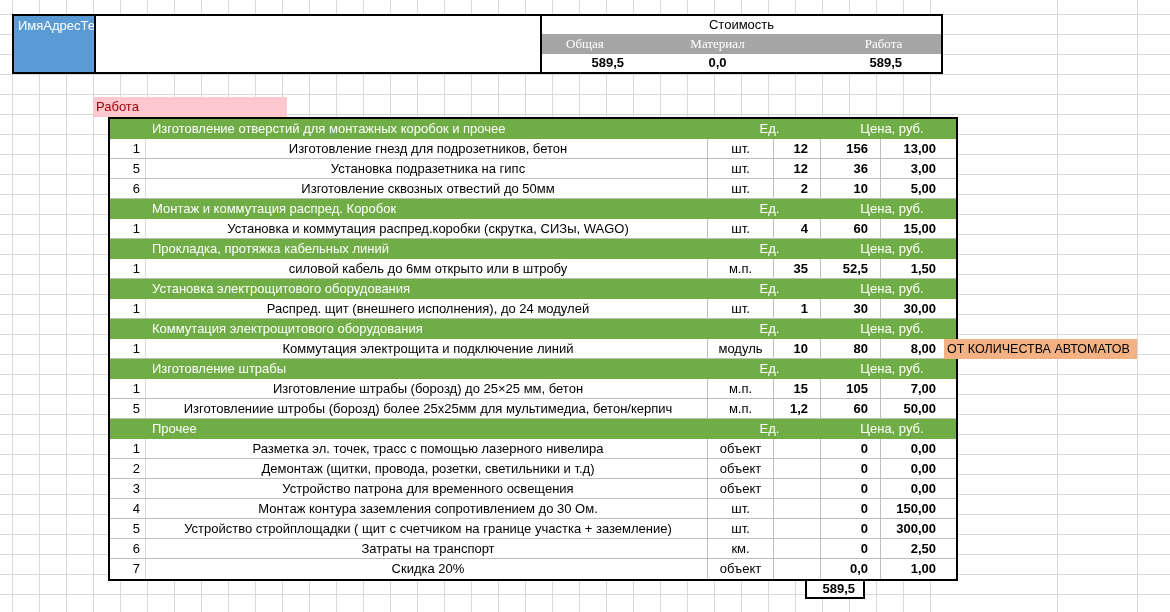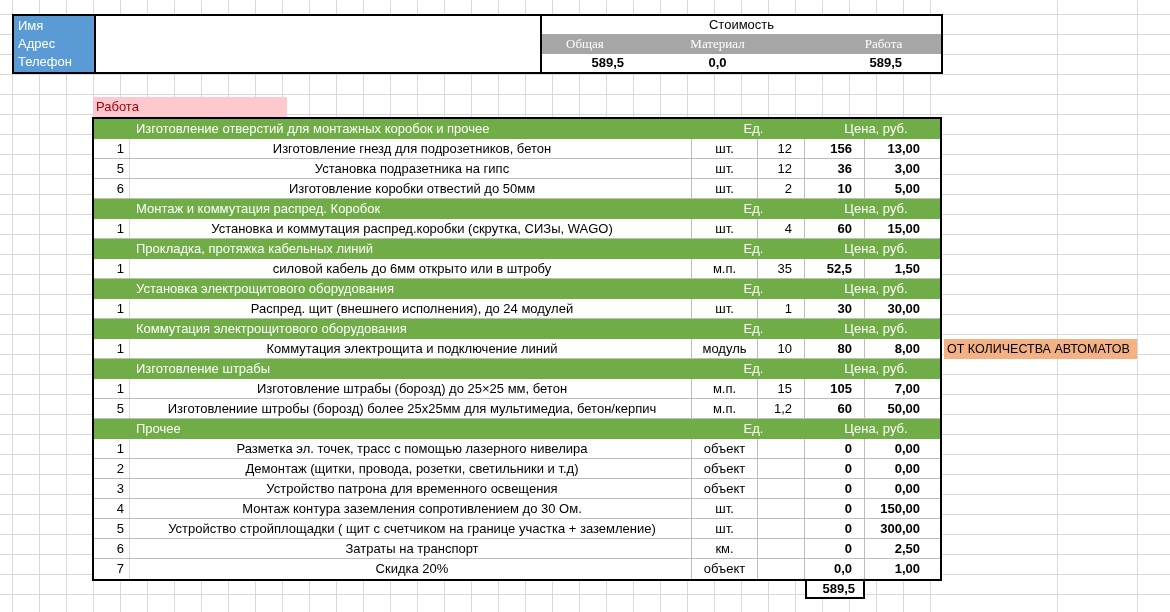--- a/index.html
+++ b/index.html
@@ -17,55 +17,55 @@
   .grid-h{position:absolute; inset:0;
     background-image:linear-gradient(var(--gridline) 1px, transparent 1px);
     background-size:100% 20px; background-position:0 14px; pointer-events:none;}
   .grid-v-left{position:absolute; left:0; top:0; width:944px; height:612px;
     background-image:linear-gradient(to right, var(--gridline) 1px, transparent 1px);
     background-size:27px 100%; background-position:12px 0; pointer-events:none;}
   .vline{position:absolute; top:0; width:1px; height:612px; background:var(--gridline); pointer-events:none;}
   
   .client-labels{position:absolute; left:12px; top:14px; width:84px; height:60px;
     background:var(--blue); border:2px solid #000; color:#fff;
-    display:flex; flex-direction:column; justify-content:space-between; padding:1px 0 2px 4px;}
+    display:flex; flex-direction:row; justify-content:space-between; padding:1px 0 2px 4px;}
   .client-labels div{line-height:17.5px;}
   .client-input{position:absolute; left:94px; top:14px; width:448px; height:60px;
     background:#fff; border:2px solid #000;}
   
   .cost-box{position:absolute; left:540px; top:14px; width:403px; height:60px;
     background:#fff; border:2px solid #000;}
   .cost-title{height:18px; line-height:18px; text-align:center;}
   .cost-cols{height:20px; line-height:20px; background:var(--gray); color:#fff; display:flex;font-family:Liberation Serif, serif;}
   .cost-vals{height:18px; line-height:17px; display:flex; font-weight:bold;}
   .cc1{width:90px; padding-left:24px;}
   .cc2{width:171px; text-align:center;}
   .cc3{width:137px; text-align:center; padding-left:24px;}
   .cv1{width:90px; text-align:right; padding-right:8px;}
   .cv2{width:171px; text-align:center;}
   .cv3{width:137px; text-align:right; padding-right:38px;}
   
   .work-label{position:absolute; left:93px; top:97px; width:194px; height:20px;
     background:var(--pink); color:var(--pink-text); line-height:20px; padding-left:3px;}
   
-  .work-table{position:absolute; left:92px; top:117px; width:850px;
+  .work-table{position:absolute; left:108px; top:117px; width:850px;
     border:2px solid #000; background:#fff;}
   .t-row{display:flex; height:20px; line-height:19px;}
   .head-row{background:var(--green); color:#fff;}
   .data-row{border-bottom:1px solid var(--cellline);}
   .data-row:last-child{border-bottom:none;}
   .c-title{width:597px; padding-left:42px; white-space:nowrap; overflow:hidden;}
   .c-ed{width:113px; text-align:center; padding-left:12px;}
   .c-price-h{width:136px; text-align:center; padding-left:8px;}
   .c-num{width:35px; text-align:right; padding-right:5px;}
   .c-desc{width:562px; padding-left:3px; white-space:nowrap; overflow:hidden;
     border-left:1px solid var(--gridline);text-align:center;}
   .c-unit{width:66px; text-align:center; border-left:1px solid var(--cellline);
     white-space:nowrap; overflow:hidden;}
-  .c-qty{width:47px; text-align:right; padding-right:12px; font-weight:normal; border-left:1px solid var(--cellline);}
+  .c-qty{width:47px; text-align:right; padding-right:12px; font-weight:bold; border-left:1px solid var(--cellline);}
   .c-sum{width:60px; text-align:right; padding-right:12px; font-weight:bold; border-left:1px solid var(--cellline);}
   .c-price{width:76px; text-align:right; padding-right:20px; font-weight:bold; border-left:1px solid var(--cellline);}
   
   .total-cell{position:absolute; left:805px; top:579px; width:60px; height:20px;
     border:2px solid #000; background:#fff; line-height:16px; text-align:right;
     padding-right:8px; font-weight:bold;}
   
   .annotation{position:absolute; left:944px; top:339px; width:193px; height:20px;
     background:var(--orange); line-height:20px; padding-left:3px;
     font-size:12.5px; white-space:nowrap;}
@@ -118,21 +118,21 @@
     <div class="t-row data-row">
       <div class="c-num">5</div>
       <div class="c-desc">Установка подразетника на гипс</div>
       <div class="c-unit">шт.</div>
       <div class="c-qty">12</div>
       <div class="c-sum">36</div>
       <div class="c-price">3,00</div>
     </div>
     <div class="t-row data-row">
       <div class="c-num">6</div>
-      <div class="c-desc">Изготовление коробки отвестий до 50мм</div>
+      <div class="c-desc">Изготовление сквозных отвестий до 50мм</div>
       <div class="c-unit">шт.</div>
       <div class="c-qty">2</div>
       <div class="c-sum">10</div>
       <div class="c-price">5,00</div>
     </div>
     <div class="t-row head-row">
       <div class="c-title">Монтаж и коммутация распред. Коробок</div>
       <div class="c-ed">Ед.</div>
       <div class="c-price-h">Цена, руб.</div>
     </div>

